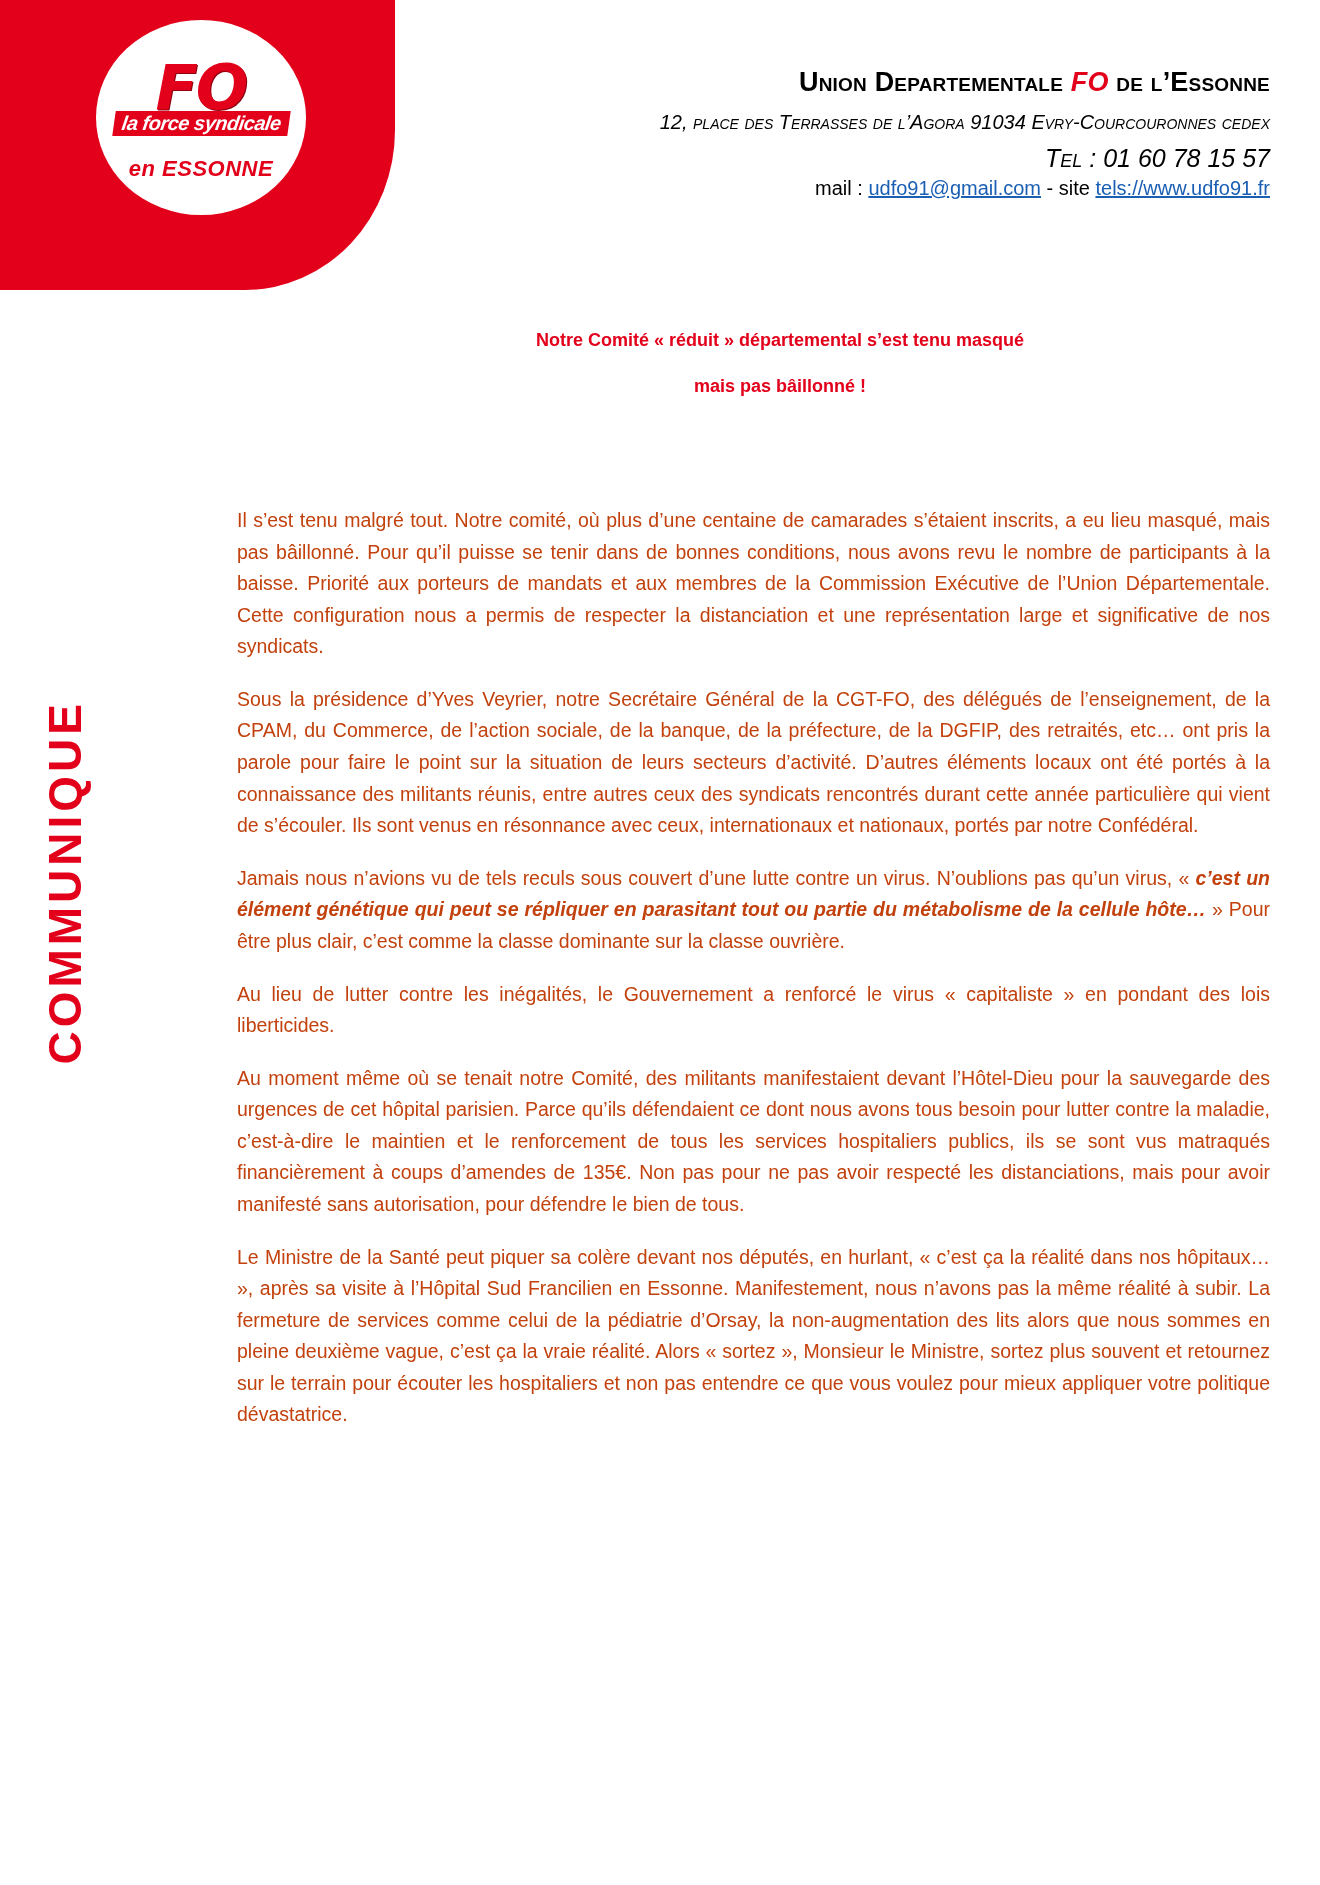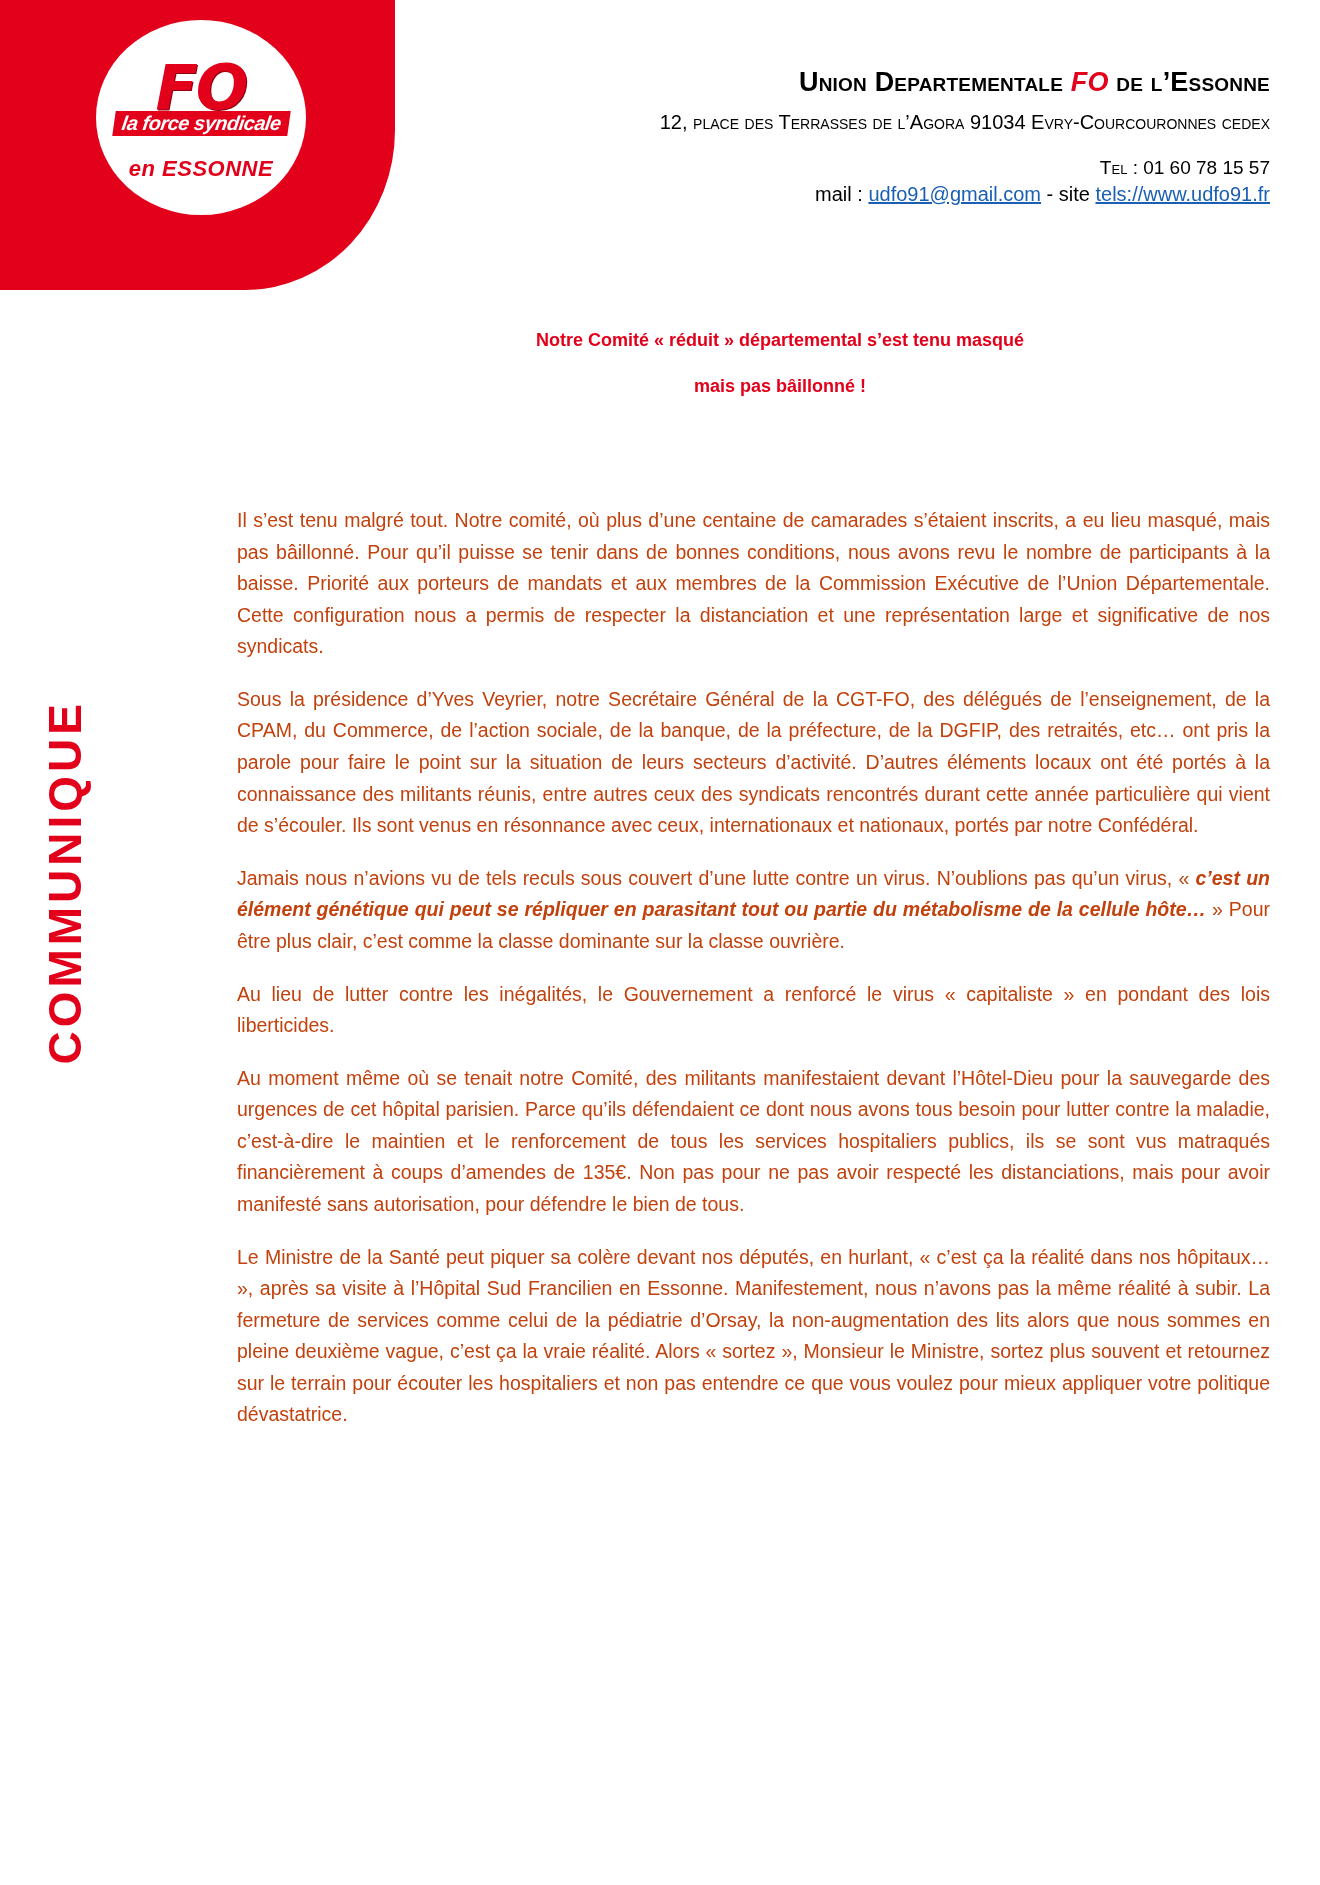--- a/index.html
+++ b/index.html
@@ -99,24 +99,26 @@
     font-style: italic;
     color: #e2001a;
   }
   .small-caps {
     font-variant: small-caps;
   }
   .org-addr {
     font-size: 20px;
     margin-top: 9px;
     line-height: 1.35;
+    font-style: italic;
   }
   .org-tel {
-    font-size: 19px;
-    margin-top: 21px;
+    font-size: 25px;
+    margin-top: 8px;
+    font-style: italic;
   }
   .org-mail {
     font-size: 20px;
     margin-top: 4px;
   }
   .lnk {
     color: #1a5fb4;
     text-decoration: underline;
   }
 

